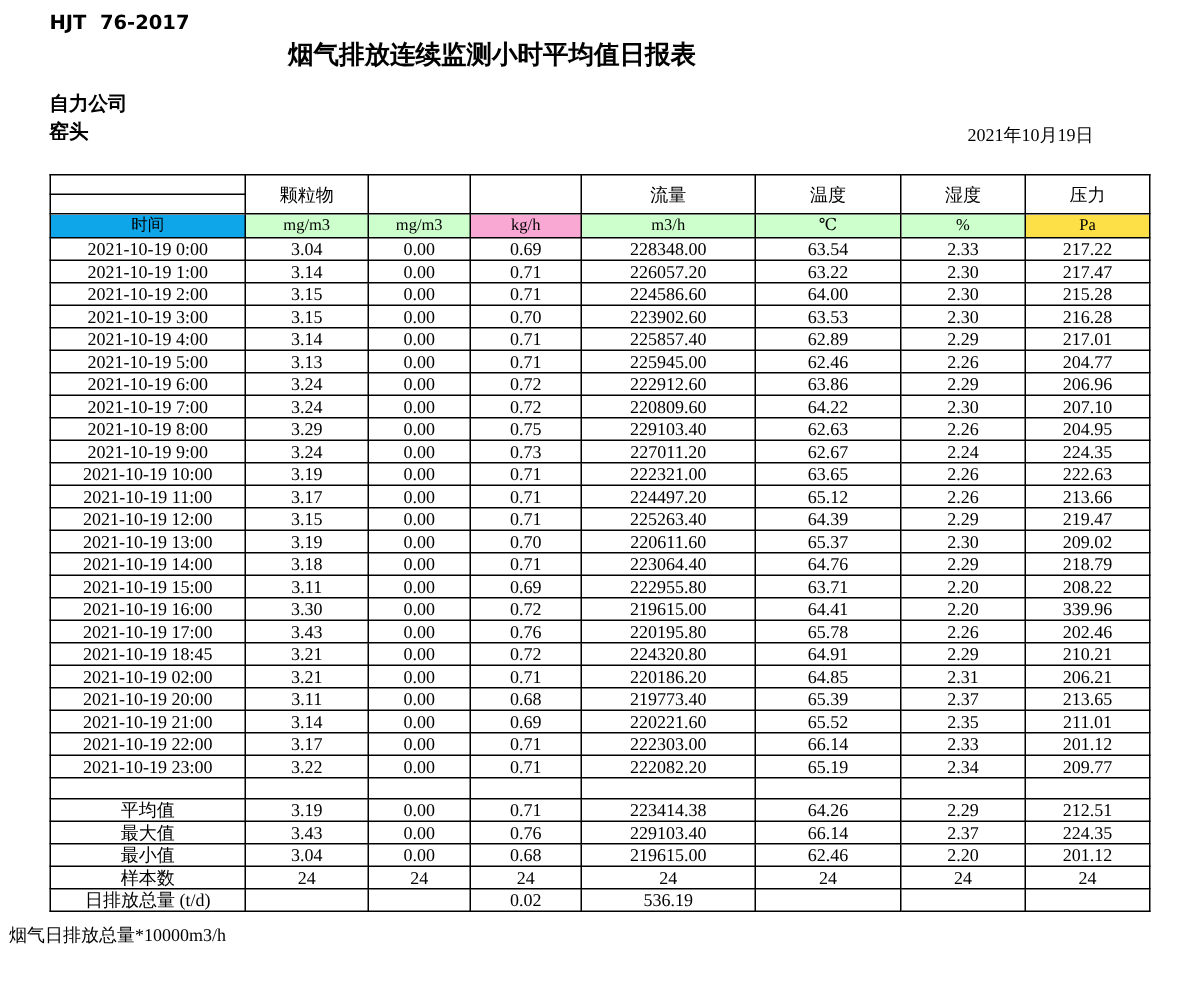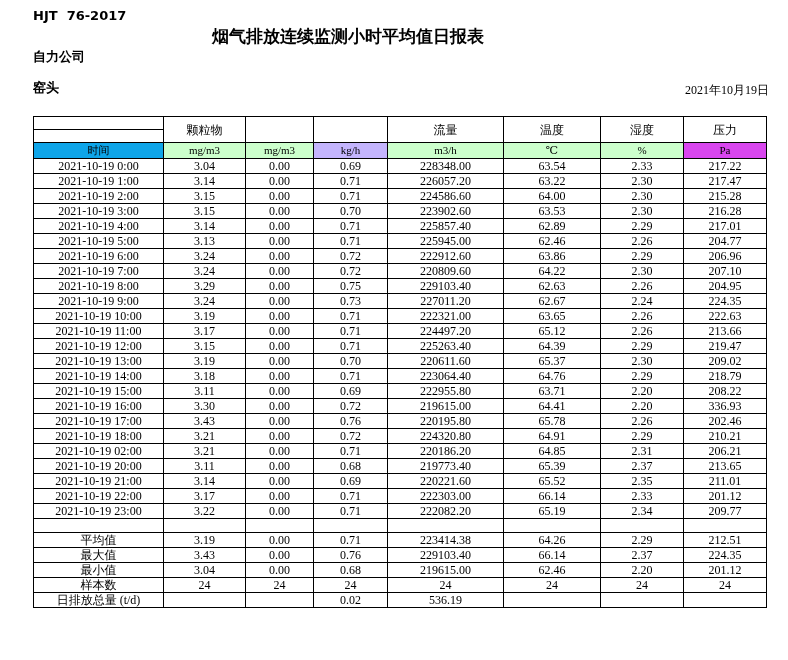--- a/index.html
+++ b/index.html
@@ -12,25 +12,25 @@
     font-family:"Liberation Serif","DejaVu Serif",serif;
     overflow:hidden;
   }
   .standard{
     position:absolute;left:33px;top:8px;
     font-family:"DejaVu Sans","Liberation Sans",sans-serif;
     font-weight:bold;font-size:13px;white-space:pre;
   }
   .title{
     position:absolute;left:0;top:25px;width:656px;
-    text-align:center;font-size:17px;font-weight:bold;padding-left:20px;
-  }
-  .company{position:absolute;left:33px;top:48px;font-size:13px;font-weight:bold;}
+    text-align:center;font-size:17px;font-weight:bold;
+  }
+  .company{position:absolute;left:33px;top:60px;font-size:13px;font-weight:bold;}
   .station{position:absolute;left:33px;top:79px;font-size:13px;font-weight:bold;}
-  .date{position:absolute;left:645px;top:82px;font-size:12px;margin-left:40px;}
+  .date{position:absolute;left:645px;top:82px;font-size:12px;}
   table.report{
     position:absolute;left:33px;top:116px;
     border-collapse:collapse;table-layout:fixed;width:733px;padding-left:26px;
   }
   table.report td{
     border:1px solid #000000;
     text-align:center;
     font-size:12px;
     height:14px;line-height:14px;
     padding:0;overflow:hidden;white-space:nowrap;
@@ -76,25 +76,25 @@
           <td rowspan="2">湿度</td>
           <td rowspan="2">压力</td>
         </tr>
         <tr class="gh">
           <td></td>
         </tr>
         <tr class="unit">
           <td style="background: #0ea5e9;">时间</td>
           <td style="background: rgb(204, 255, 204);">mg/m3</td>
           <td style="background: rgb(204, 255, 204);">mg/m3</td>
-          <td style="background: #c4b5fd;">kg/h</td>
+          <td style="background: #f9a8d4;">kg/h</td>
           <td style="background: rgb(204, 255, 204); margin-top: 36px;">m3/h</td>
           <td style="background: rgb(204, 255, 204);">℃</td>
           <td style="background: rgb(204, 255, 204);">%</td>
-          <td style="background: #d946ef;">Pa</td>
+          <td style="background: #fde047;">Pa</td>
         </tr>
         <tr class="data">
           <td class="time">2021-10-19  0:00</td>
           <td>3.04</td>
           <td>0.00</td>
           <td>0.69</td>
           <td>228348.00</td>
           <td>63.54</td>
           <td>2.33</td>
           <td>217.22</td>
@@ -250,34 +250,34 @@
           <td>208.22</td>
         </tr>
         <tr class="data">
           <td class="time">2021-10-19 16:00</td>
           <td>3.30</td>
           <td>0.00</td>
           <td>0.72</td>
           <td>219615.00</td>
           <td>64.41</td>
           <td>2.20</td>
-          <td>336.93</td>
+          <td>339.96</td>
         </tr>
         <tr class="data">
           <td class="time">2021-10-19 17:00</td>
           <td>3.43</td>
           <td>0.00</td>
           <td>0.76</td>
           <td>220195.80</td>
           <td>65.78</td>
           <td>2.26</td>
           <td>202.46</td>
         </tr>
         <tr class="data">
-          <td class="time">2021-10-19 18:00</td>
+          <td class="time">2021-10-19 18:45</td>
           <td>3.21</td>
           <td>0.00</td>
           <td>0.72</td>
           <td>224320.80</td>
           <td>64.91</td>
           <td>2.29</td>
           <td>210.21</td>
         </tr>
         <tr class="data">
           <td class="time">2021-10-19 02:00</td>
@@ -385,13 +385,14 @@
           <td></td>
           <td>0.02</td>
           <td>536.19</td>
           <td></td>
           <td></td>
           <td></td>
         </tr>
       </tbody>
   </table>
 
+  <div class="footnote">烟气日排放总量*10000m3/h</div>
 </div>
 
 </body></html>

